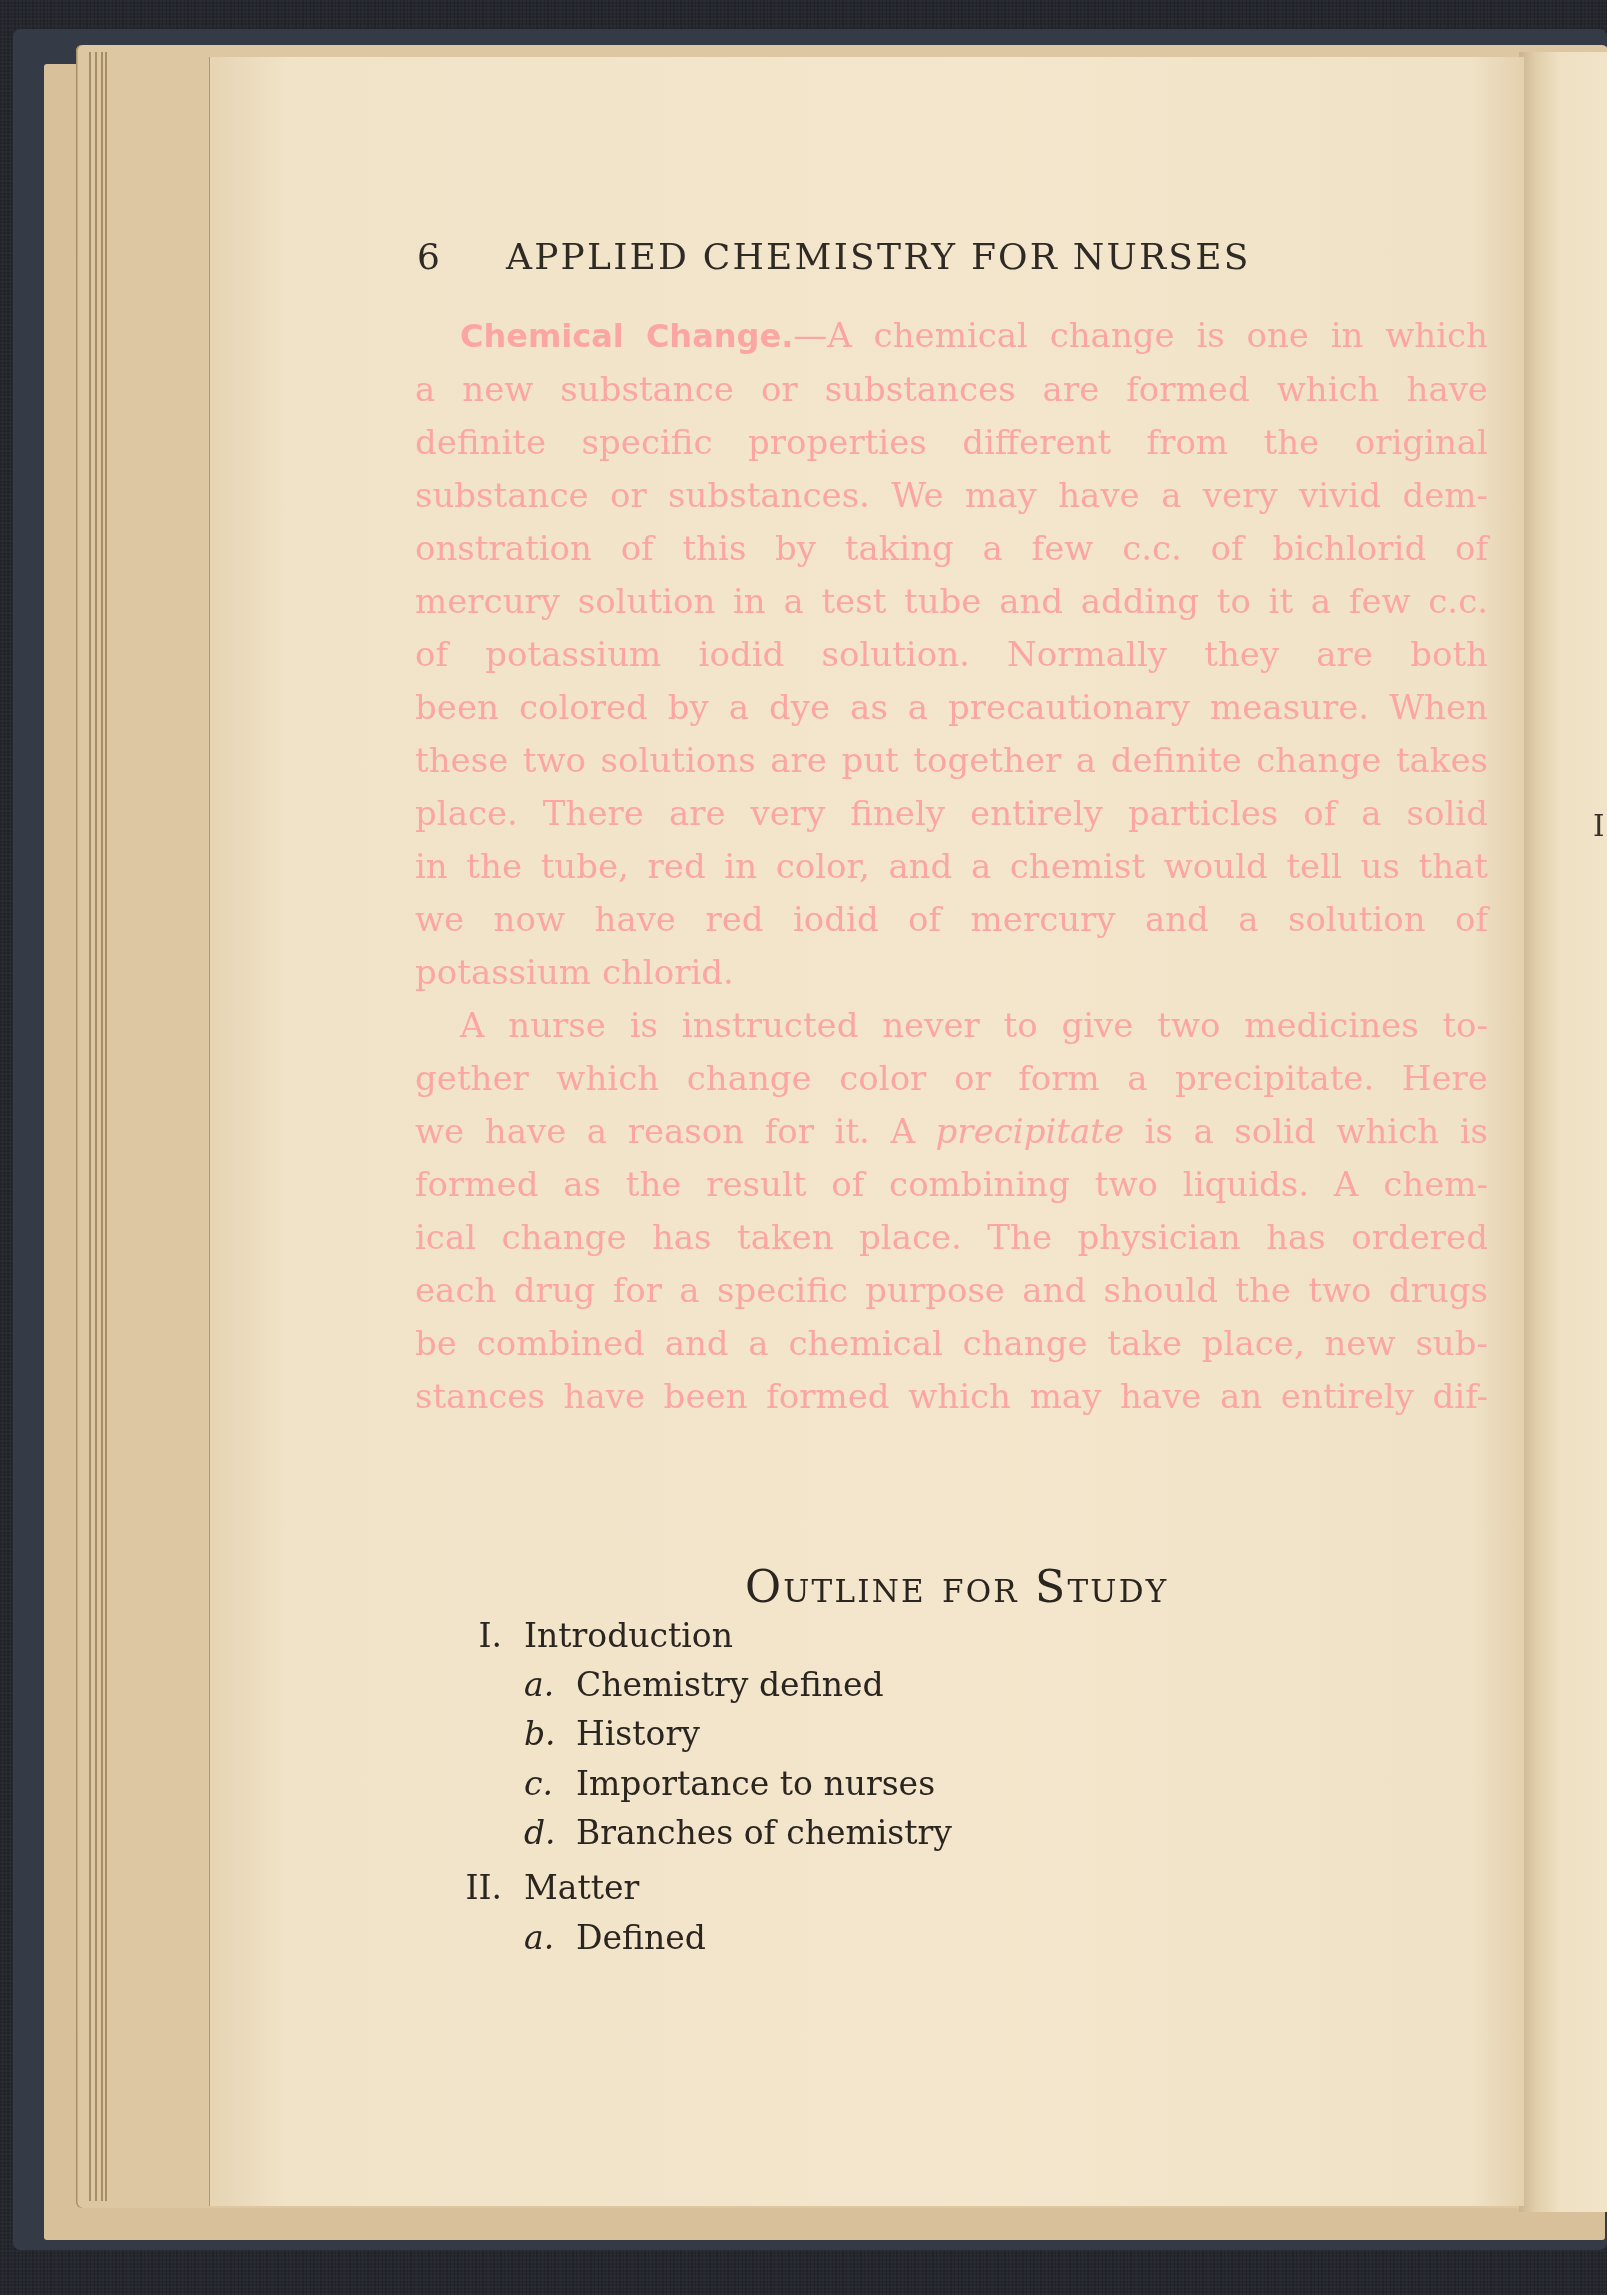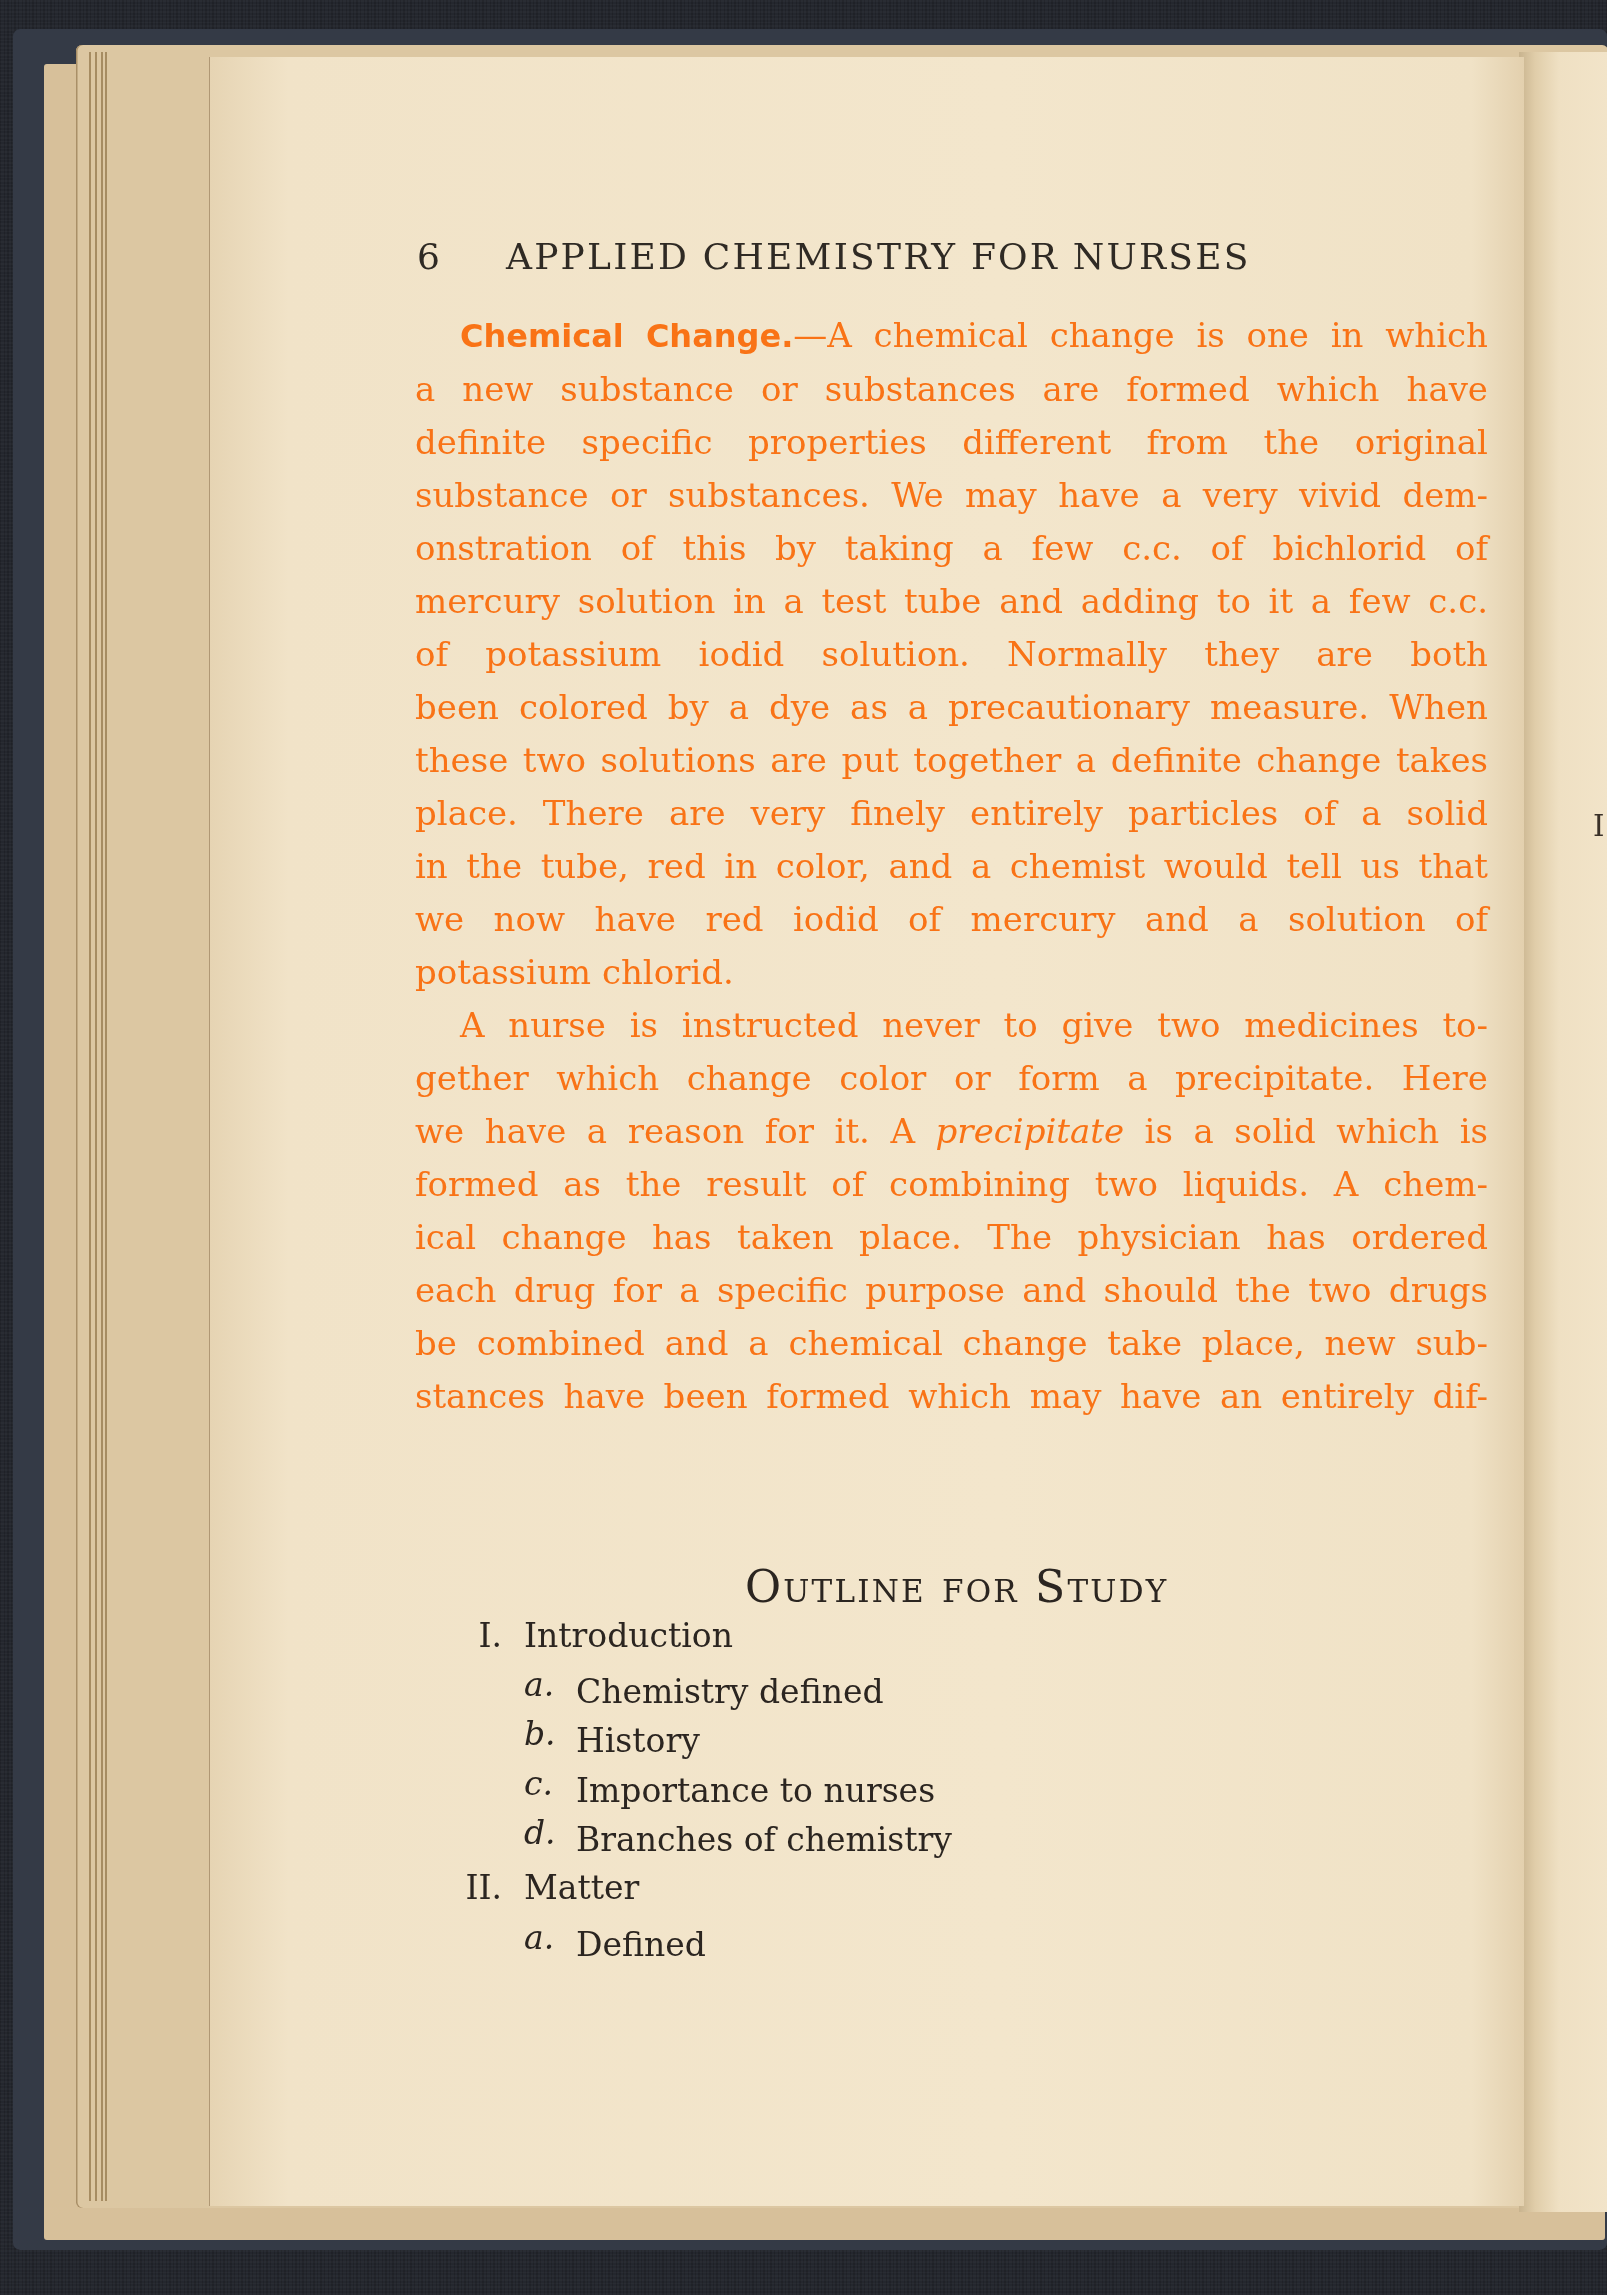--- a/index.html
+++ b/index.html
@@ -51,41 +51,41 @@
   .running-head {
     position: absolute; left: 417px; top: 236px; width: 973px;
     font-size: 36px; color: #2f2a24; letter-spacing: 1.5px;
     display: flex; align-items: baseline;
   }
   .running-head .num { width: 89px; }
   .running-head .title { letter-spacing: 2.2px; text-align: center; }
 
   .body-text {
     position: absolute; left: 415px; top: 309px; width: 1073px;
-    font-size: 34px; line-height: 53px; color: #f97316;
+    font-size: 34px; line-height: 53px; color: #fca5a5;
     text-align: justify; text-align-last: left;
   }
   .line { display: block; text-align: justify; text-align-last: justify; white-space: nowrap; }
   .line.last { text-align-last: left; }
   .bold-head { font-family: "DejaVu Sans", "Liberation Sans", sans-serif; font-weight: bold; font-size: 32px; }
   .ital { font-style: italic; }
 
   .outline {
     position: absolute; left: 415px; top: 1546px; width: 871px;
     color: #2b2520; font-size: 33px;
   }
   .outline-title {
     position: absolute; left: 330px; top: 14.5px; white-space: nowrap;
     font-variant: small-caps; letter-spacing: 2.2px; font-size: 44px;
   }
   .ol-row { position: absolute; left: 0; white-space: nowrap; }
   .ol-num { position: absolute; text-align: right; width: 109px; left: -22px; }
   .ol-text { position: absolute; left: 109px; }
   .ol-letter { position: absolute; left: 109px; font-style: italic; }
-  .ol-subtext { position: absolute; left: 161px; margin-top: 7px; }
+  .ol-subtext { position: absolute; left: 161px; }
 </style>
 </head>
 <body>
 
 <div class="cover"></div>
 <div class="cover-turnin"></div>
 <div class="endpaper"></div>
 <div class="page-stack">
   <span class="edge" style="left:13px"></span>
   <span class="edge" style="left:19px"></span>

